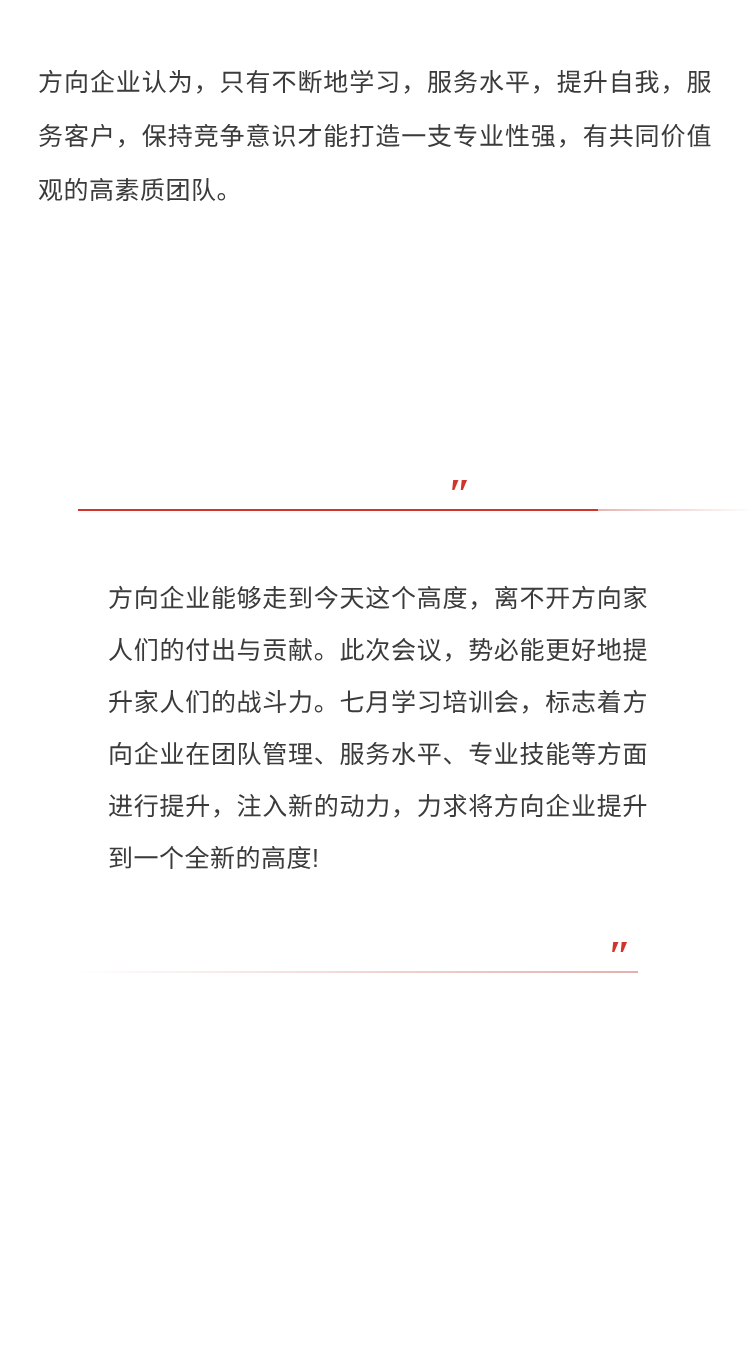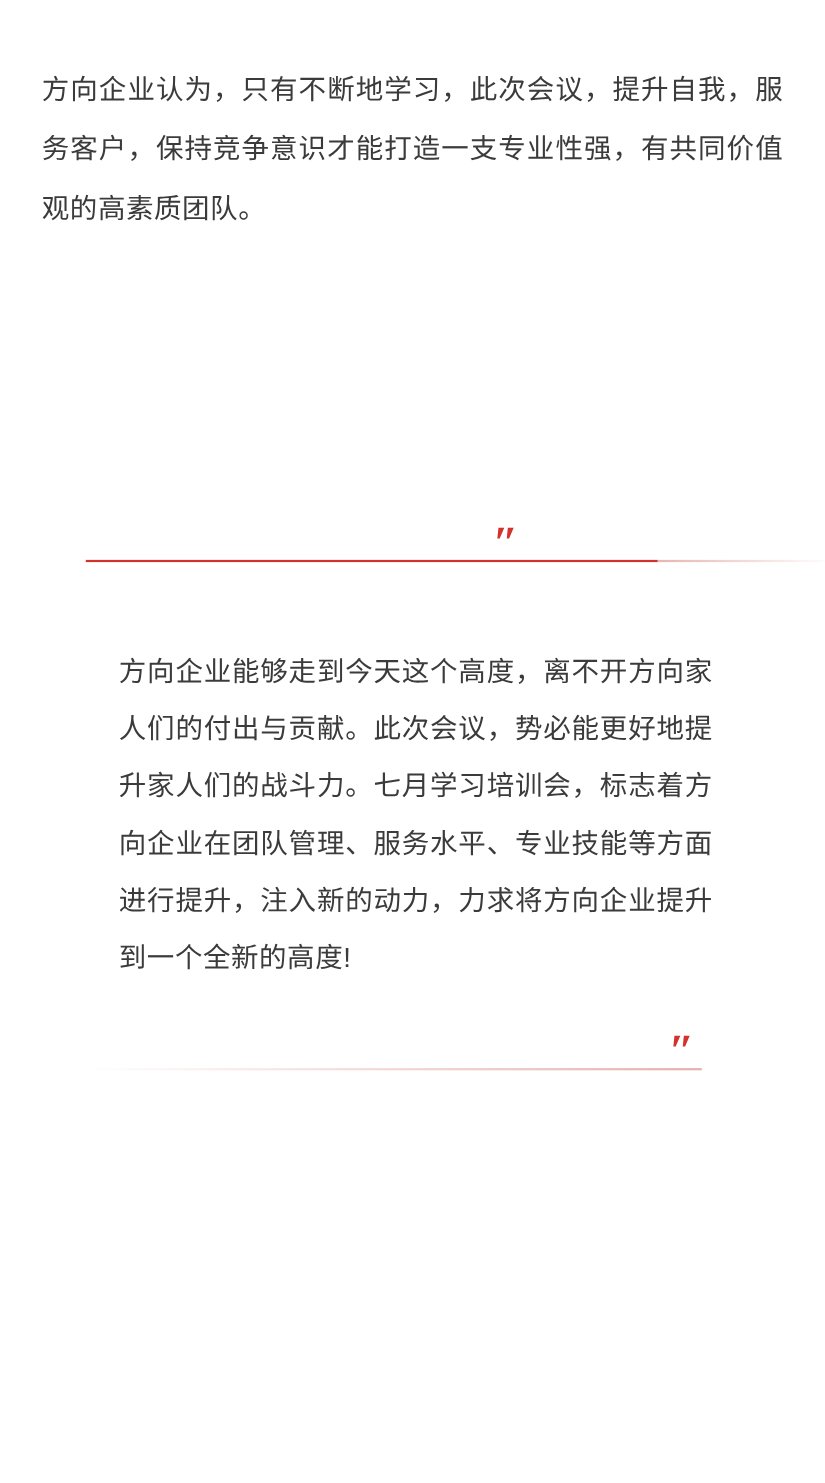--- a/index.html
+++ b/index.html
@@ -74,21 +74,21 @@
     font-size: 42px;
     line-height: 42px;
     color: #d0342c;
     letter-spacing: -2px;
   }
 
   
   .quote-body {
     position: absolute;
     left: 108px;
-    top: 105px;
+    top: 92px;
     width: 540px;
   }
   .quote-text {
     font-size: 25px;
     line-height: 52px;
     color: #3b3b3b;
     letter-spacing: 0.5px;
     text-align: justify;
     text-justify: inter-ideograph;
   }
@@ -119,21 +119,21 @@
     font-size: 42px;
     line-height: 42px;
     color: #d0342c;
     letter-spacing: -2px;
   }
 </style>
 </head>
 <body>
 
 <div class="intro-block">
-  <p class="intro-text">方向企业认为，只有不断地学习，此次会议，提升自我，服务客户，保持竞争意识才能打造一支专业性强，有共同价值观的高素质团队。</p>
+  <p class="intro-text">方向企业认为，只有不断地学习，服务水平，提升自我，服务客户，保持竞争意识才能打造一支专业性强，有共同价值观的高素质团队。</p>
 </div>
 
 <section class="quote-section">
 
   <div class="quote-top">
     <span class="quote-rule"></span>
     <span class="quote-rule-fade"></span>
     <span class="mark-open">″</span>
   </div>
 

